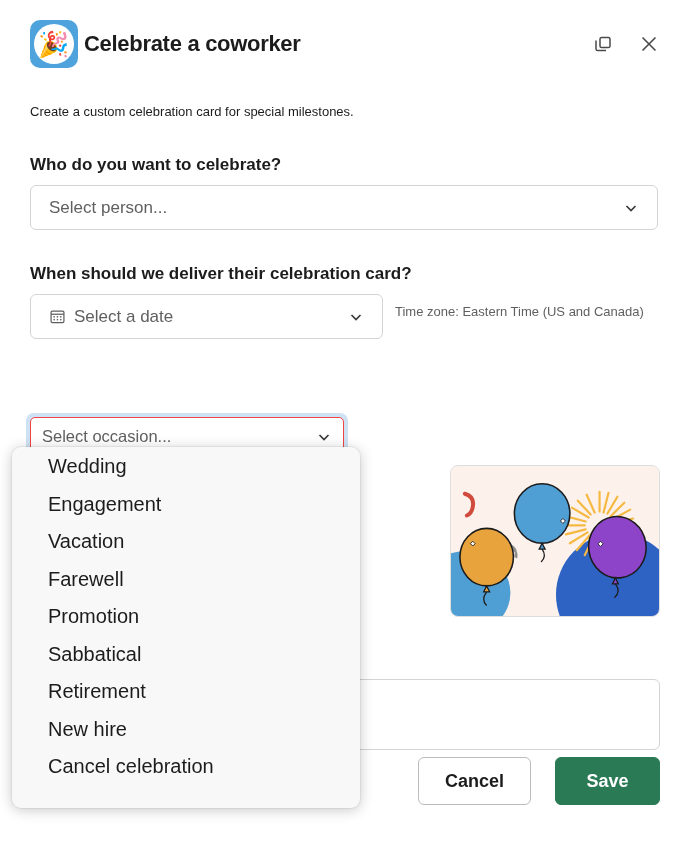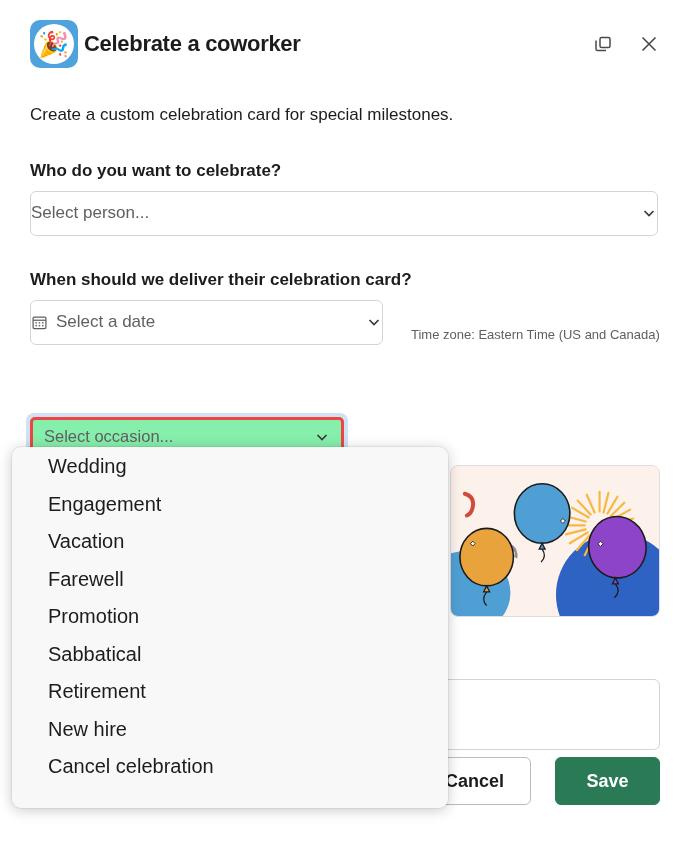--- a/index.html
+++ b/index.html
@@ -84,21 +84,21 @@
 
   
   .body-area {
     position: absolute;
     top: 88px; left: 0;
     width: 688px;
     padding: 0 30px;
   }
 
   .intro-text {
-    font-size: 17px;
+    font-size: 13px;
     color: #1d1c1d;
     line-height: 1.4;
     margin-top: 15px;
   }
 
   .field-label {
     font-size: 17px;
     font-weight: bold;
     color: #1d1c1d;
     margin-top: 34px;
@@ -106,43 +106,43 @@
   }
 
   .select-box {
     position: relative;
     height: 45px;
     border: 1px solid #d4d4d6;
     border-radius: 6px;
     background: #ffffff;
     display: flex;
     align-items: center;
-    padding: 0 0;
+    padding: 0 18px;
     cursor: pointer;
     font-size: 17px;
     color: #616061;
   }
   .select-box .lead-icon {
     margin-right: 8px;
     display: flex;
     align-items: center;
     color: #5e5e5e;
   }
   .select-box .chev {
     margin-left: auto;
     display: flex;
     align-items: center;
     color: #3a3a3c;
   }
   .select-text { white-space: nowrap; }
 
   .row-2col {
     display: flex;
-    gap: 28px;
-    align-items: flex-end;
+    gap: 12px;
+    align-items: flex-start;
   }
   .col-date { width: 353px; flex: 0 0 auto; }
   .col-time { width: 251px; flex: 0 0 auto; }
 
   .tz-note {
     font-size: 13px;
     color: #616061;
     line-height: 1.45;
     margin-top: 9px;
   }
@@ -154,23 +154,23 @@
     left: 26px;
     width: 322px;
     height: 47px;
     border-radius: 8px;
     background: #cfe2f3;
     padding: 4px;
   }
   .occasion-inner {
     width: 100%;
     height: 100%;
-    border: 3px solid #ef4444;
+    border: 1px solid #ef4444;
     border-radius: 5px;
-    background: #86efac;
+    background: #ffffff;
     display: flex;
     align-items: center;
     padding: 0 11px;
     font-size: 16.5px;
     color: #616061;
     cursor: pointer;
   }
   .occasion-inner .chev { margin-left: auto; display:flex; align-items:center; color:#3a3a3c; }
 
   
@@ -240,21 +240,21 @@
     border: 1px solid #2b7a56;
     color: #ffffff;
     min-width: 105px;
   }
 
   
   .dropdown {
     position: absolute;
     top: 447px;
     left: 12px;
-    width: 436px;
+    width: 348px;
     height: 361px;
     background: #f8f8f8;
     border-radius: 9px;
     box-shadow: 0 2px 14px rgba(0,0,0,0.22), 0 0 0 1px rgba(0,0,0,0.05);
     overflow: hidden;
     z-index: 50;
   }
   .dd-list {
     padding-top: 1px;
   }

